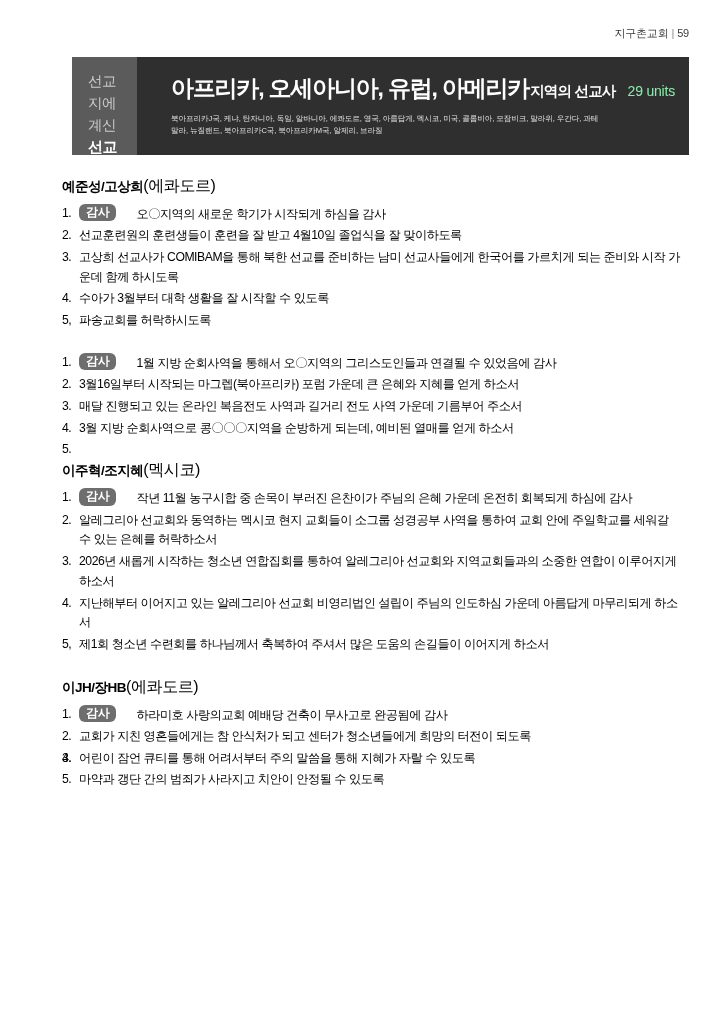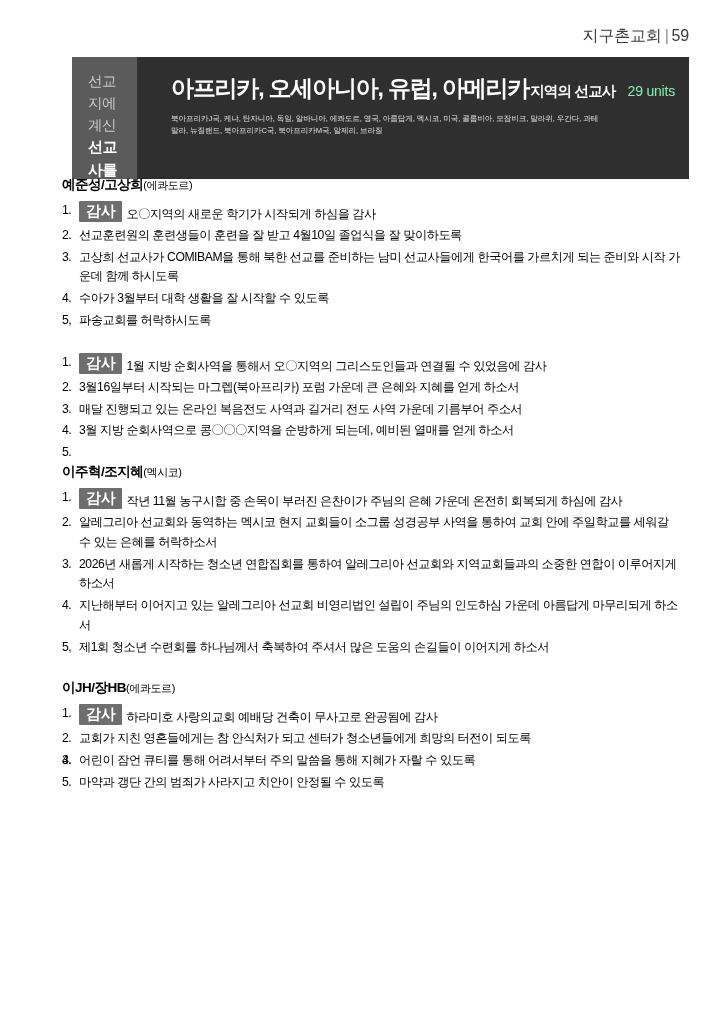--- a/index.html
+++ b/index.html
@@ -15,40 +15,40 @@
     color: #000000;
     position: relative;
     overflow: hidden;
   }
 
   
   .running-head {
     position: absolute;
     top: 26px;
     right: 34px;
-    font-size: 16px;
+    font-size: 11px;
     color: #3a3a3a;
     letter-spacing: -0.2px;
     white-space: nowrap;
   }
   .running-head .sep {
     color: #8d8d8d;
     margin: 0 3px;
   }
   .running-head .pagenum {
     color: #3a3a3a;
   }
 
   
   .masthead {
     position: absolute;
     left: 72px;
     top: 57px;
     width: 617px;
-    height: 122px;
+    height: 98px;
     display: flex;
     align-items: stretch;
   }
   .masthead-left {
     width: 140px;
     background: #5b5b5b;
     color: #ffffff;
     padding: 14px 10px 10px 16px;
     position: relative;
     clip-path: polygon(0 0, 100% 0, 100% 100%, 0 100%);
@@ -136,21 +136,21 @@
   }
   .entry-head {
     font-size: 13.5px;
     font-weight: bold;
     letter-spacing: -0.5px;
     margin-bottom: 7px;
     line-height: 1.3;
   }
   .entry-head .region {
     font-weight: normal;
-    font-size: 11px;
+    font-size: 16px;
     letter-spacing: -0.4px;
   }
   ol.prayer-list {
     margin: 0;
     padding: 0;
     list-style: none;
   }
   ol.prayer-list li {
     font-size: 12.2px;
     line-height: 1.62;
@@ -161,27 +161,27 @@
   }
   ol.prayer-list li .num {
     position: absolute;
     left: 0;
     top: 0;
   }
   .badge {
     display: inline-block;
     background: #6e6e6e;
     color: #ffffff;
-    font-size: 15px;
+    font-size: 12px;
     font-weight: bold;
     letter-spacing: -0.3px;
-    border-radius: 1px;
+    border-radius: 6px;
     padding: 1px 7px 2px 7px;
     vertical-align: 1.5px;
-    margin-right: 4px;
+    margin-right: 20px;
     line-height: 1.2;
   }
 </style>
 </head>
 <body>
 
 <div class="running-head">
   <span>지구촌교회</span><span class="sep">|</span><span class="pagenum">59</span>
 </div>
 

